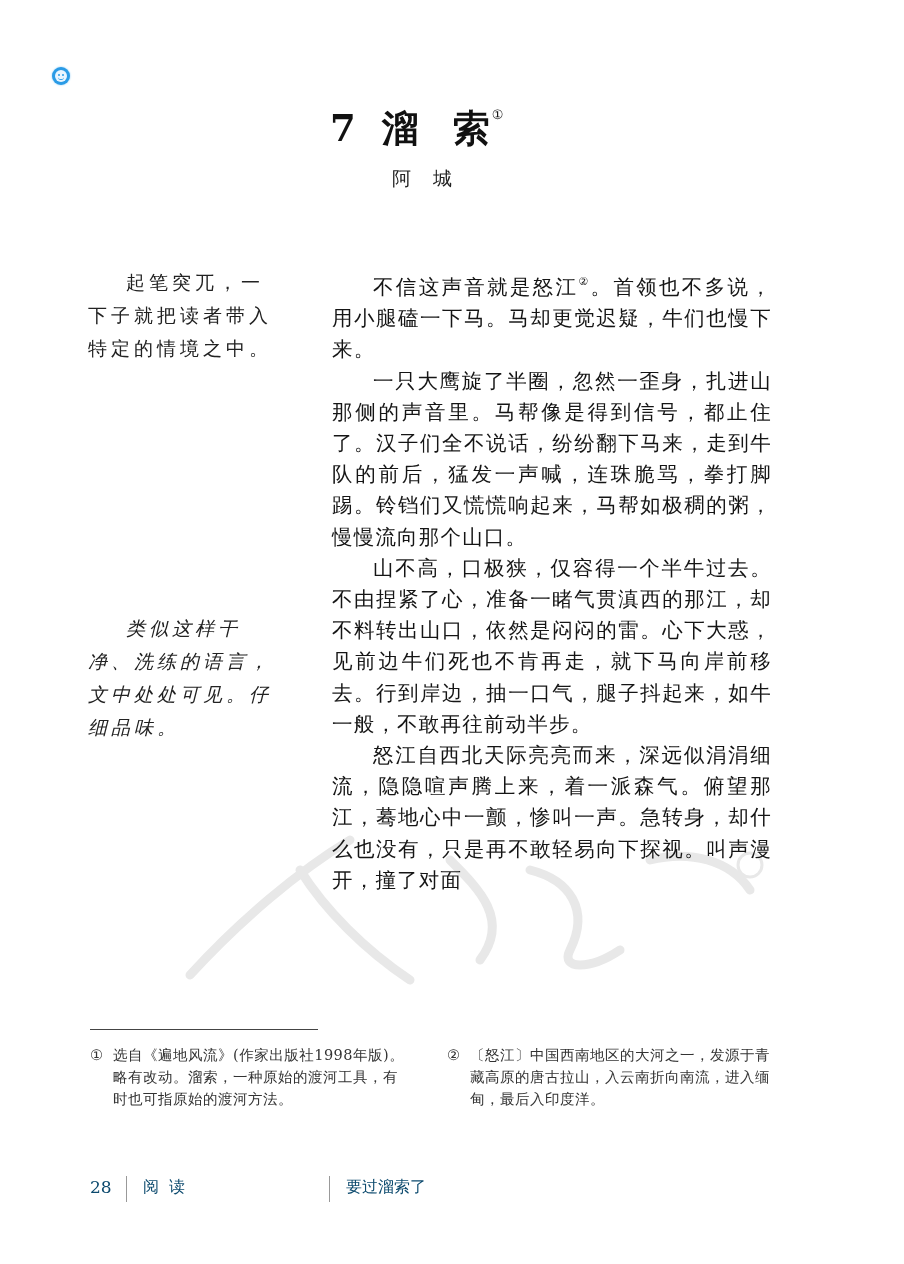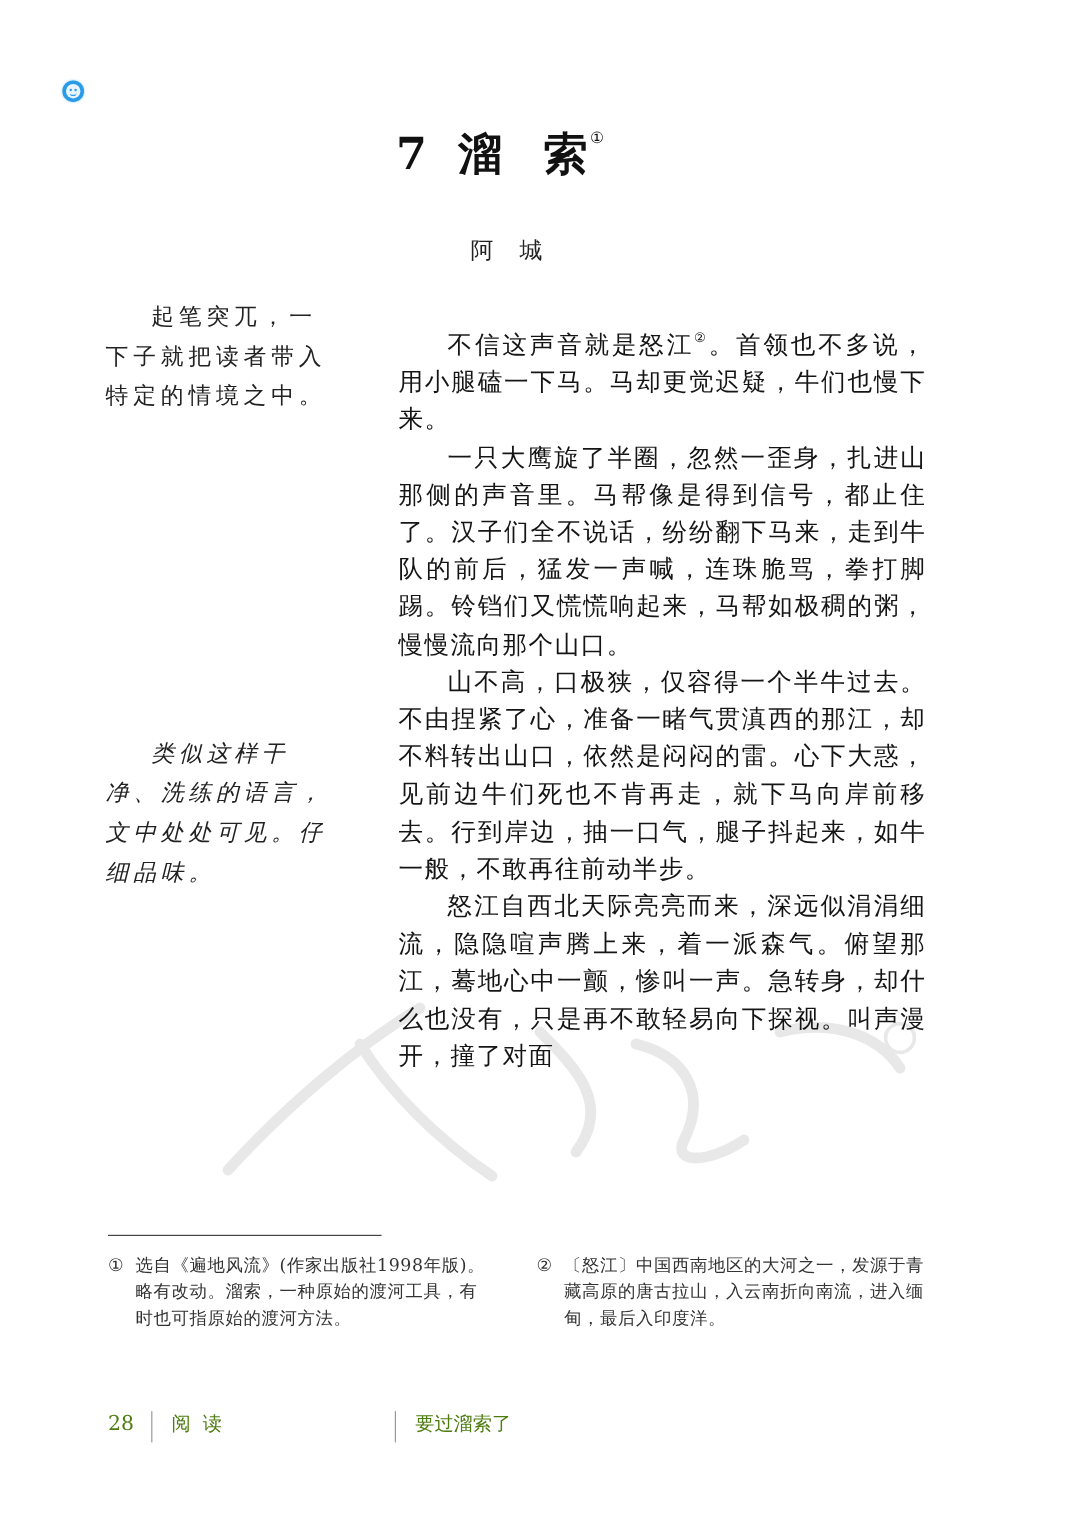--- a/index.html
+++ b/index.html
@@ -26,21 +26,21 @@
 
   .title {
     left: 330px; top: 104px; font-size: 37px; font-weight: bold;
     letter-spacing: 0; white-space: nowrap; color: #111;
   }
   .title .num { margin-right: 26px; }
   .title .c1 { margin-right: 34px; }
   .title sup { font-size: 13px; font-weight: normal; vertical-align: 22px; margin-left: 2px; }
 
   .author {
-    left: 392px; top: 196px; font-size: 19px; letter-spacing: 22px; color: #222;
+    left: 392px; top: 166px; font-size: 19px; letter-spacing: 22px; color: #222;
   }
 
   .note {
     left: 88px; width: 198px; font-size: 19px; line-height: 33px;
     letter-spacing: 4px; color: #222;
     font-family: "DejaVu Sans", "Liberation Sans", sans-serif;
   }
   .note p { margin: 0; text-indent: 2em; }
 
   .body-text {
@@ -58,21 +58,21 @@
   .fn-rule { left: 90px; top: 1029px; width: 228px; height: 1px; background: #444; }
   .footnote {
     font-size: 14.5px; line-height: 22px; color: #333;
     letter-spacing: 0.5px;
   }
   .footnote .mark { position: absolute; left: 0; top: 0; }
   .footnote .txt { margin-left: 23px; display: block; }
   .fn1 { left: 90px; top: 1044px; width: 322px; }
   .fn2 { left: 447px; top: 1044px; width: 326px; }
 
-  .footer { top: 1177px; font-size: 16px; color: #4d7c0f; }
+  .footer { top: 1177px; font-size: 16px; color: #0c4a6e; }
   .pg { left: 90px; font-size: 17px; }
   .sep { top: 1176px; width: 1px; height: 26px; background: #999; }
   .sep1 { left: 126px; } .sep2 { left: 329px; }
   .sec { left: 143px; letter-spacing: 10px; }
   .unit { left: 346px; }
 </style>
 </head>
 <body>
 
 <div class="abs smiley">
@@ -93,21 +93,21 @@
   <g fill="none" stroke="#e8e8e8" stroke-width="9" stroke-linecap="round">
     <path d="M40 175 C 90 120, 150 70, 200 40"></path>
     <path d="M150 70 C 175 110, 215 150, 260 180"></path>
     <path d="M300 60 C 330 90, 360 120, 330 160"></path>
     <path d="M380 70 C 420 80, 440 110, 420 150 C 410 170, 440 170, 470 150"></path>
     <path d="M500 60 C 540 50, 580 60, 600 90"></path>
   </g>
   <circle cx="600" cy="65" r="12" fill="none" stroke="#e8e8e8" stroke-width="3"></circle>
 </svg>
 
-<div class="abs note" style="top:248px;">
+<div class="abs note" style="top:266px;">
   <p>起笔突兀，一下子就把读者带入特定的情境之中。</p>
 </div>
 <div class="abs note" style="top:612px;font-style:italic;">
   <p>类似这样干净、洗练的语言，文中处处可见。仔细品味。</p>
 </div>
 
 <div class="abs body-text">
   <p><span>不信这声音就是怒江</span><sup>②</sup><span>。首领也不多说，用小腿磕一下马。马却更觉迟疑，牛们也慢下来。</span></p>
   <p>一只大鹰旋了半圈，忽然一歪身，扎进山那侧的声音里。马帮像是得到信号，都止住了。汉子们全不说话，纷纷翻下马来，走到牛队的前后，猛发一声喊，连珠脆骂，拳打脚踢。铃铛们又慌慌响起来，马帮如极稠的粥，慢慢流向那个山口。</p>
   <p>山不高，口极狭，仅容得一个半牛过去。不由捏紧了心，准备一睹气贯滇西的那江，却不料转出山口，依然是闷闷的雷。心下大惑，见前边牛们死也不肯再走，就下马向岸前移去。行到岸边，抽一口气，腿子抖起来，如牛一般，不敢再往前动半步。</p>

